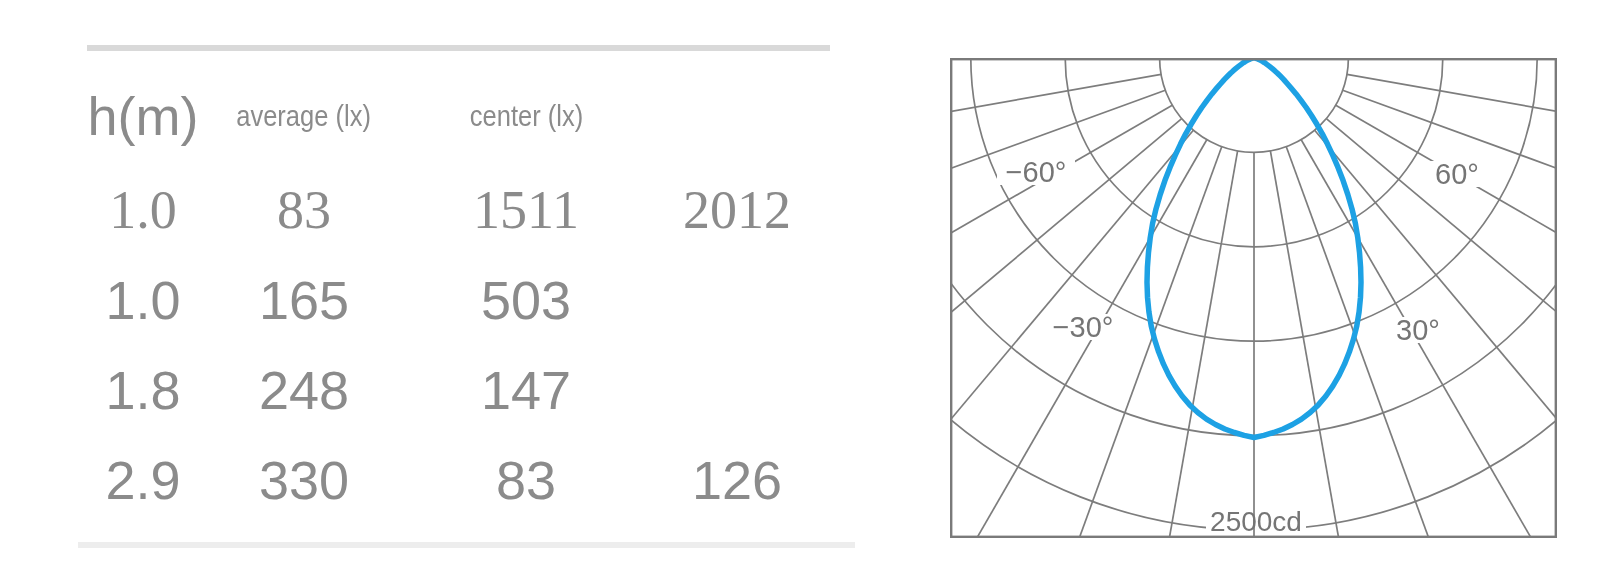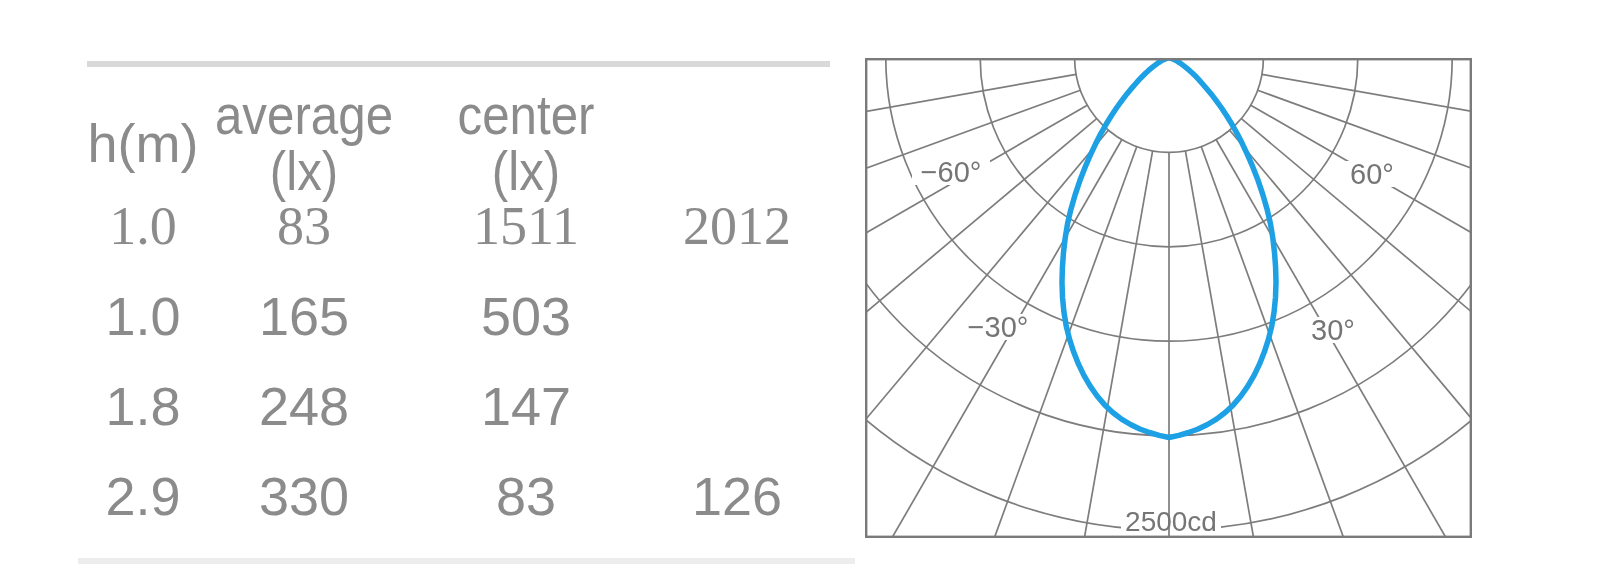--- a/index.html
+++ b/index.html
@@ -1,30 +1,30 @@
 <!DOCTYPE html>
 <html><head>
 <meta charset="utf-8">
 <style>
   html,body{margin:0;padding:0;background:#ffffff;}
   body{width:1600px;height:576px;position:relative;overflow:hidden;
        font-family:"Liberation Sans",sans-serif;}
-  .table-panel{position:absolute;left:85px;top:16px;width:744px;height:448px;}
+  .table-panel{position:absolute;left:85px;top:0;width:744px;height:448px;}
   .rule{position:absolute;}
   .rule.top{left:2px;top:45px;width:743px;height:6px;background:#d9d9d9;}
   .rule.bottom{left:-7px;top:542px;width:777px;height:6px;background:#ededed;}
   .trow{position:absolute;left:0;display:grid;
         grid-template-columns:116px 206px 238px 184px;
         width:744px;height:90px;align-items:center;}
   .cell{text-align:center;color:#8b8b8b;line-height:1;}
   .hdr-lg{font-size:54px;}
-  .hdr-sm{font-size:56px;text-decoration:underline;}
+  .hdr-sm{font-size:29px;text-decoration:underline;}
   .hdr-sm .sq{display:inline-block;transform:scaleX(0.88);transform-origin:center;}
   .num{font-size:54px;}
-  #polar-wrap{position:absolute;left:865px;top:58px;width:607px;height:480px;}
+  #polar-wrap{position:absolute;left:950px;top:58px;width:607px;height:480px;}
   svg{display:block;}
   .grid{stroke:#7d7d7d;stroke-width:1.7;fill:none;}
   .plabel{fill:#757575;font-family:"Liberation Sans",sans-serif;font-size:29px;text-anchor:middle;}
   .rlabel{fill:#757575;font-family:"Liberation Sans",sans-serif;font-size:28px;text-anchor:middle;}
 </style>
 </head>
 <body>
 
 <div class="table-panel">
   <div class="rule top"></div>

